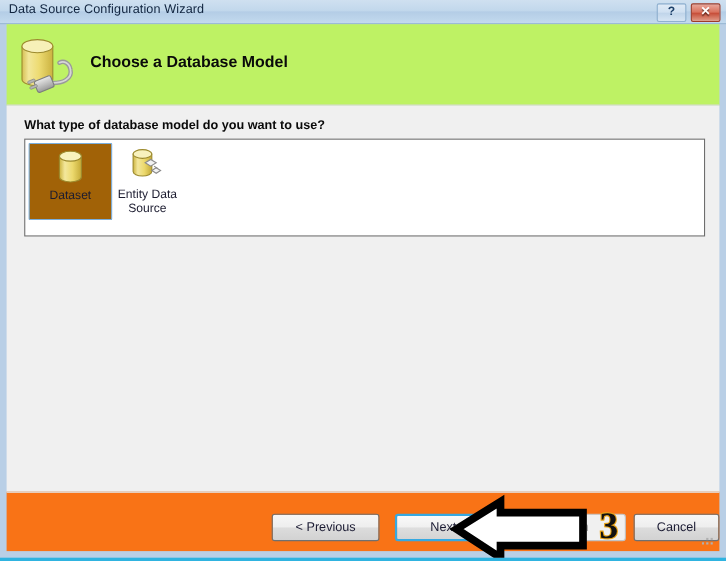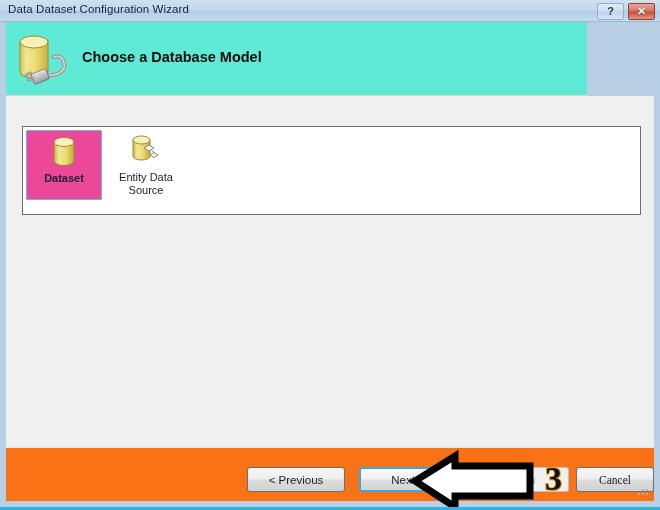--- a/index.html
+++ b/index.html
@@ -57,22 +57,22 @@
     background: linear-gradient(to bottom, #e8a79a 0%, #d9705c 48%, #c64b36 52%, #e09a87 100%);
     border: 1px solid #9d3b28;
     color: #ffffff;
     text-shadow: 0 1px 1px rgba(0,0,0,.45);
   }
 
   
   #header {
     position: absolute;
     left: 6px; top: 22px;
-    width: 581px; height: 74px;
-    background: #5eead4;
+    width: 648px; height: 74px;
+    background: #bef264;
     border-bottom: 1px solid #d8d8d8;
   }
   #header-title {
     position: absolute;
     left: 76px; top: 27px;
     font-size: 14.5px;
     font-weight: bold;
     color: #0a0a0a;
   }
   #db-plug-icon {
@@ -107,26 +107,25 @@
   }
   .model-item {
     position: absolute;
     top: 3px;
     width: 76px; height: 70px;
     text-align: center;
     padding-top: 4px;
   }
   #model-item-dataset {
     left: 3px;
-    background: #ec4899;
+    background: #a16207;
     border: 1px solid #7aaedd;
     border-radius: 1px;
-    font-weight: bold;
-  }
-  #model-item-entity { left: 85px; }
+  }
+  #model-item-entity { left: 73px; }
   .model-label {
     display: block;
     font-size: 11px;
     color: #1c1c30;
     line-height: 13px;
     margin-top: 3px;
   }
   .model-icon { display: block; margin: 0 auto; }
 
   
@@ -169,21 +168,21 @@
     left: 353px; width: 98px;
     border: 2px solid #36a9e1;
     background: linear-gradient(to bottom, #fafafa 0%, #f0f0f0 48%, #dedede 52%, #d4d4d4 100%);
   }
   #btn-finish {
     left: 465px; width: 98px;
     color: #a6a6a6;
     background: #f0f0f0;
     border: 1px solid #c2c2c2;
   }
-  #btn-cancel { left: 570px; width: 78px; font-family: Liberation Serif, serif; }
+  #btn-cancel { left: 570px; width: 78px; }
 
   
   #resize-grip {
     position: absolute;
     right: 4px; bottom: 4px;
     width: 12px; height: 12px;
   }
 
   
   #annotation-layer {
@@ -203,21 +202,21 @@
     -webkit-text-stroke: 2px #e8a317;
     paint-order: stroke fill;
   }
 </style>
 </head>
 <body>
 
 <div id="window">
 
   <div id="titlebar">
-    <div id="title-text">Data Dataset Configuration Wizard</div>
+    <div id="title-text">Data Source Configuration Wizard</div>
     <div class="tb-btn" id="help-button">?</div>
     <div class="tb-btn" id="close-button">✕</div>
   </div>
 
   <div id="header">
     <svg id="db-plug-icon" viewBox="0 0 62 58">
       <defs>
         <linearGradient id="cylGrad" x1="0" y1="0" x2="1" y2="0">
           <stop offset="0%" stop-color="#d6c055"></stop>
           <stop offset="22%" stop-color="#f2e79a"></stop>
@@ -241,20 +240,21 @@
       <rect x="16" y="40" width="16" height="11" rx="2" transform="rotate(-22 24 45)" fill="url(#plugGrad)" stroke="#7d7d7d" stroke-width="1"></rect>
 
       <rect x="9" y="42" width="7" height="2.4" rx="1" transform="rotate(-22 12 43)" fill="#b5b5b5" stroke="#808080" stroke-width=".6"></rect>
       <rect x="11" y="47" width="7" height="2.4" rx="1" transform="rotate(-22 14 48)" fill="#b5b5b5" stroke="#808080" stroke-width=".6"></rect>
     </svg>
     <div id="header-title">Choose a Database Model</div>
   </div>
 
   <div id="body">
 
+    <div id="question">What type of database model do you want to use?</div>
 
     <div id="model-listbox">
 
       <div class="model-item" id="model-item-dataset">
         <svg class="model-icon" width="36" height="34" viewBox="0 0 36 34">
           <defs>
             <linearGradient id="ds1" x1="0" y1="0" x2="1" y2="0">
               <stop offset="0%" stop-color="#cdb43f"></stop>
               <stop offset="25%" stop-color="#f3e79c"></stop>
               <stop offset="60%" stop-color="#ecd96d"></stop>

